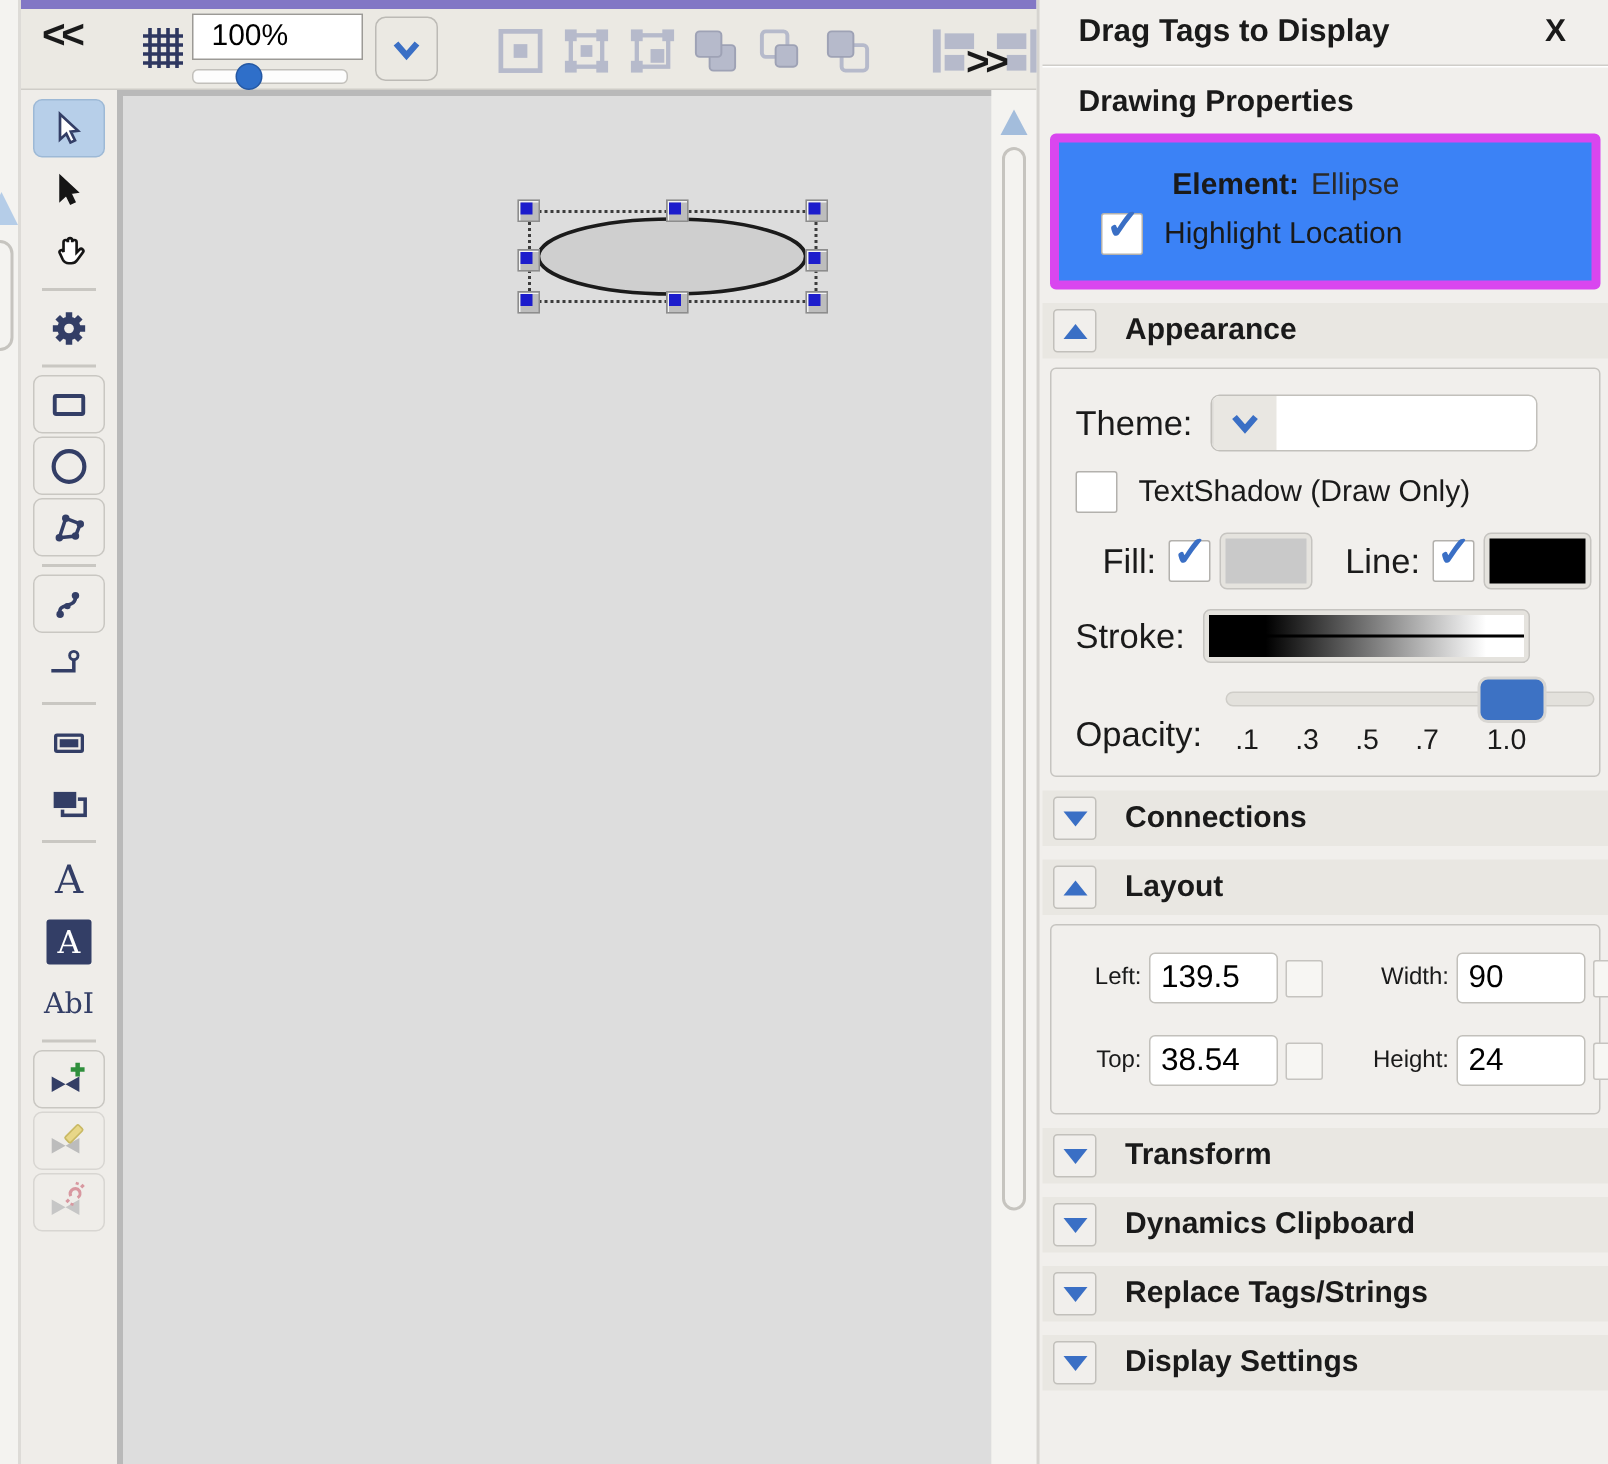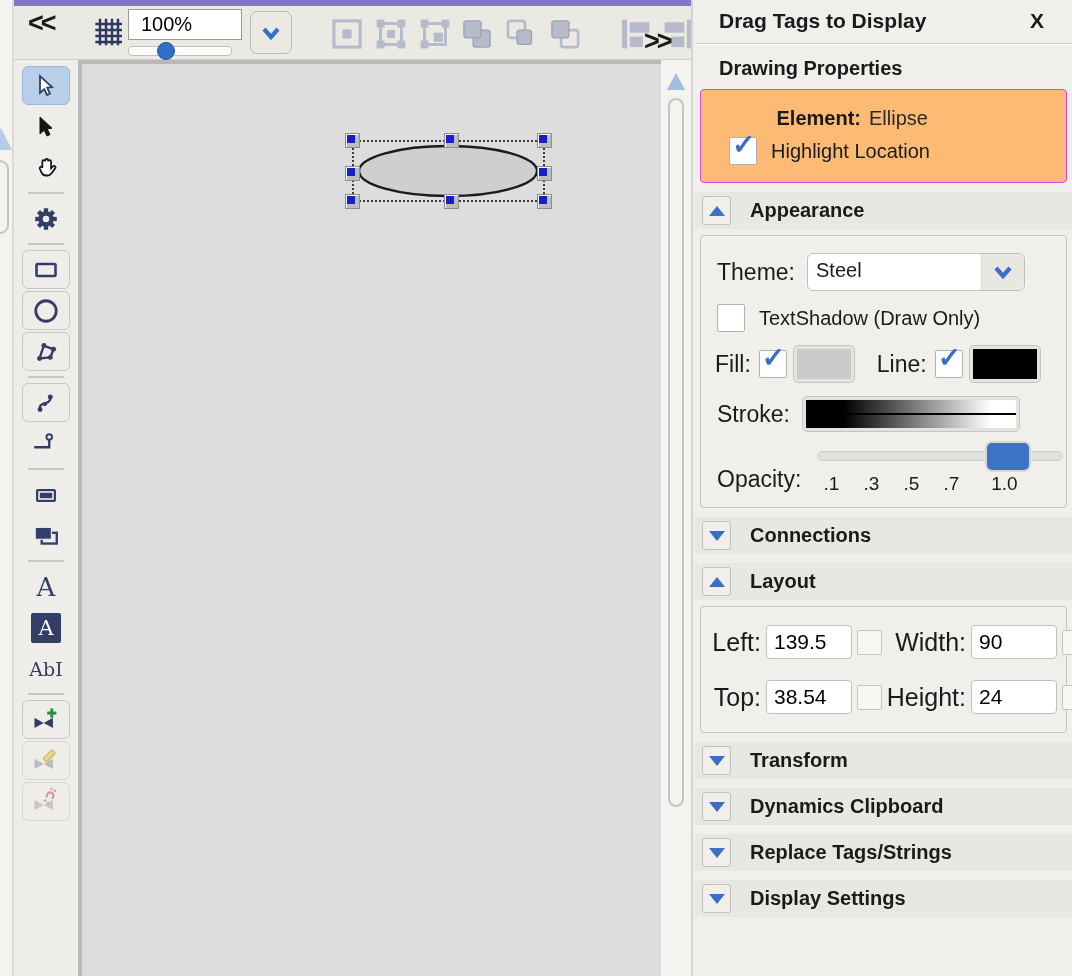--- a/index.html
+++ b/index.html
@@ -66,21 +66,21 @@
   .hd.ml{left:-9px;top:24px}.hd.mr{right:-9px;top:24px}
   .hd.bl{left:-9px;bottom:-9px}.hd.bm{left:90px;bottom:-9px}.hd.br{right:-9px;bottom:-9px}
 
   
   .panel{position:absolute;left:695px;top:0;width:377px;height:100%;background:#f1efec;}
   .p-titlerow{display:flex;justify-content:space-between;padding:9px 28px 4px 24px;}
   .p-title{font-size:21px;font-weight:700;}
   .p-close{font-size:21px;font-weight:700;cursor:pointer;}
   .p-div{height:0;border-top:1px solid #cfcdc9;border-bottom:1px solid #ffffff;margin:6px 0 4px;}
   .p-sub{font-size:20px;font-weight:700;padding:8px 24px 9px;}
-  .pbox{margin:0 5px;border:1px solid #d946ef;border-radius:4px;padding:10px 8px;background:#fdba74;}
+  .pbox{margin:0 5px;border:6px solid #d946ef;border-radius:4px;padding:10px 8px;background:#3b82f6;}
   .prow{display:flex;align-items:center;margin:7px 0;}
   .plabel{width:152px;text-align:right;font-size:20px;font-weight:700;padding-right:8px;flex:0 0 auto;}
   .pval{font-size:20px;color:#2a2a2a;}
   .pinput{height:32px;border:1px solid #c2c0bb;border-radius:4px;background:#fff;
           font-size:20px;font-family:"Liberation Sans",sans-serif;padding:0 6px;}
   .cb{width:26px;height:26px;background:#fff;border:1px solid #b3b1ad;border-radius:2px;
       position:relative;flex:0 0 auto;cursor:pointer;}
   .cb .check{position:absolute;left:2px;top:-7px;font-size:28px;font-weight:700;color:#3a6fc5;line-height:1;}
   .cblabel{font-size:20px;margin-left:14px;}
 
@@ -106,21 +106,21 @@
   .stroke-in::after{content:"";position:absolute;left:0;top:13px;width:100%;height:2px;background:#000;}
   .slider-wrap{position:relative;width:250px;height:50px;margin-left:16px;}
   .track{position:absolute;left:0;top:6px;width:244px;height:8px;background:#e3e1dc;
          border:1px solid #cfcdc8;border-radius:5px;}
   .op-handle{position:absolute;left:168px;top:-4px;width:42px;height:27px;background:#3d72c4;
              border:2px solid #d8d6d2;border-radius:7px;cursor:pointer;}
   .tick{position:absolute;top:28px;width:30px;text-align:center;font-size:19px;}
 
   .lay-grid{display:grid;grid-template-columns:50px 86px 24px 80px 86px 24px;
             column-gap:5px;row-gap:21px;align-items:center;padding:6px 0;}
-  .lay-label{font-size:25px;text-align:right;}
+  .lay-label{font-size:16px;text-align:right;}
   .lay-input{height:34px;border:1px solid #c2c0bb;border-radius:4px;background:#fff;width:100%;
              font-size:21px;font-family:"Liberation Sans",sans-serif;padding:0 0 0 7px;box-sizing:border-box;}
   .lay-box{width:23px;height:23px;border:1px solid #c6c4c0;background:#f7f6f3;border-radius:2px;cursor:pointer;}
 
   svg{display:block;}
 </style>
 </head>
 <body>
 
 <div class="app">
@@ -380,34 +380,33 @@
     <div class="sec">
       <span class="colbtn">
           <span class="tri-up"></span>
         </span>
       <span class="sec-title">Appearance</span>
     </div>
     <div class="secbox">
       <div class="arow">
         <span class="alabel" style="margin-left:6px">Theme:</span>
         <span class="dd">
-          <span class="dd-val">Steel</span>
           <span class="dd-btn">
             <svg width="24" height="24" viewBox="0 0 24 24">
                 <path d="M5 8l7 8 7-8" fill="none" stroke="#3a6fc5" stroke-width="4.2"></path>
               </svg>
           </span>
         </span>
       </div>
       <div class="arow">
         <span class="cb" style="margin-left:6px"></span>
         <span class="cblabel">TextShadow (Draw Only)</span>
       </div>
       <div class="arow">
-        <span class="alabel" style="margin-left:4px">Fill:</span>
+        <span class="alabel" style="margin-left:24px">Fill:</span>
         <span class="cb" style="margin-left:8px">
             <span class="check">✓</span>
           </span>
         <span class="frame" style="margin-left:6px">
             <span class="swatch-in" style="display:block;background:#c9c9c9"></span>
           </span>
         <span class="alabel" style="margin-left:22px">Line:</span>
         <span class="cb" style="margin-left:8px">
             <span class="check">✓</span>
           </span>

